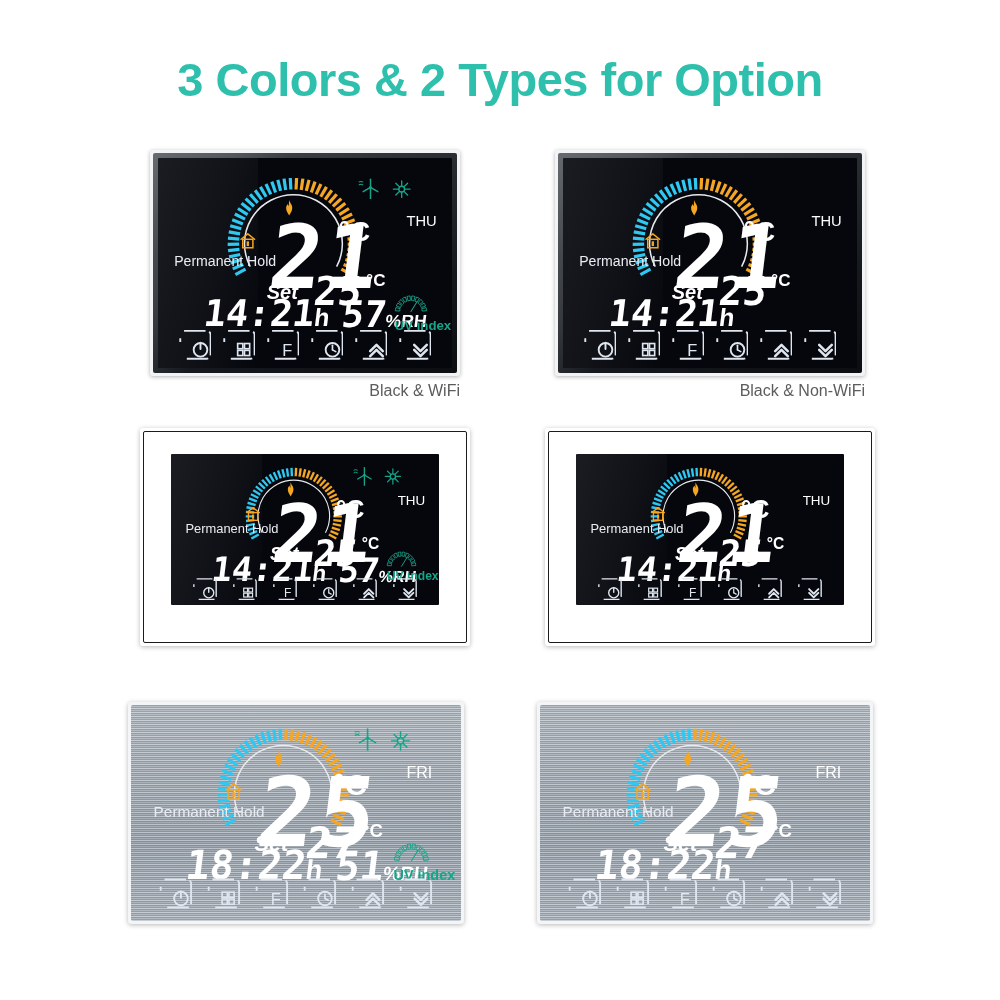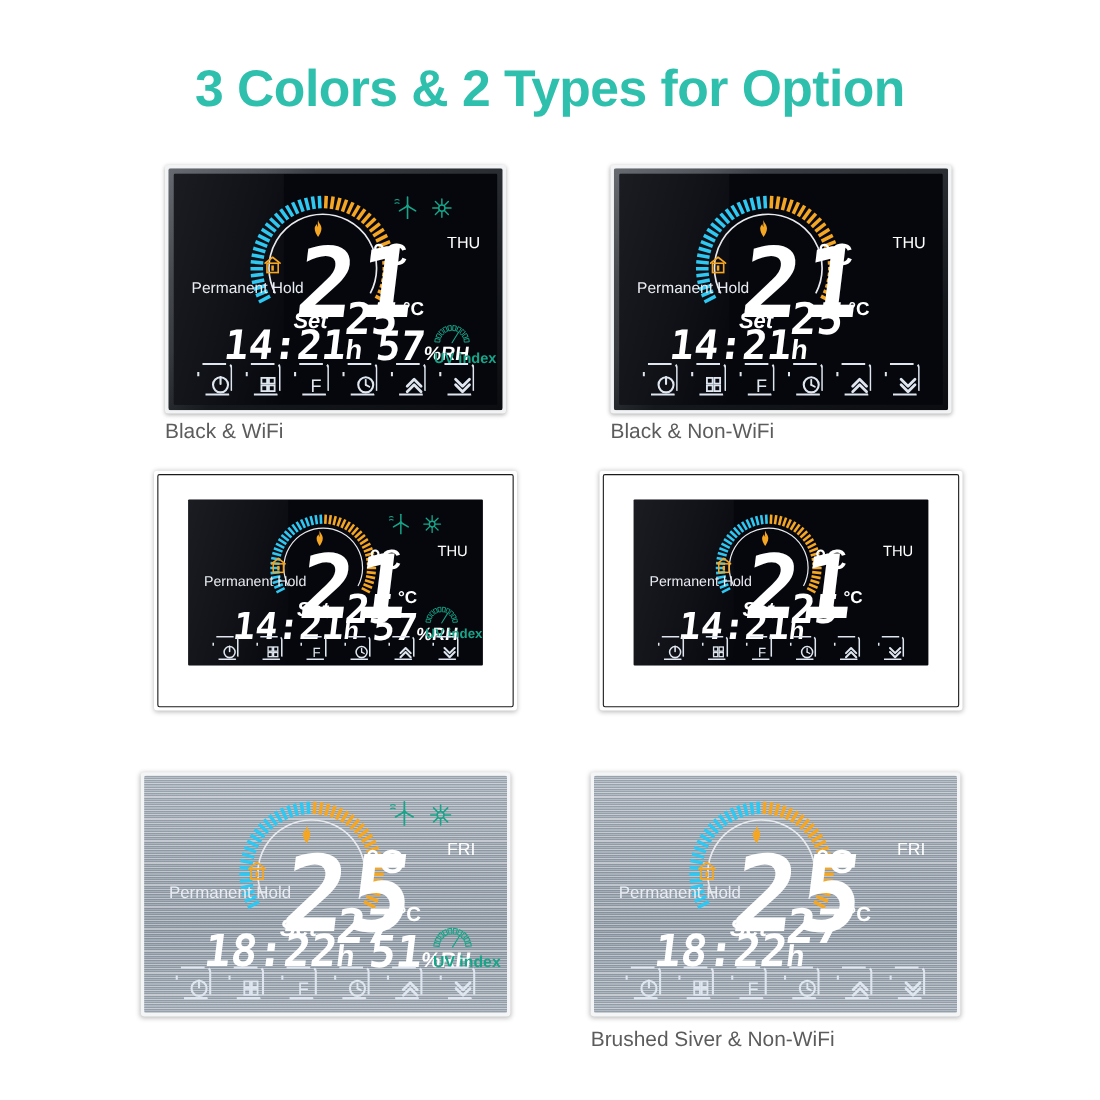--- a/index.html
+++ b/index.html
@@ -21,22 +21,22 @@
     letter-spacing:-0.5px;
     white-space:nowrap;
   }
 
   
   .grid{position:absolute;top:150px;left:0;width:1000px;}
   .cell{position:absolute;}
   .caption{
     position:absolute;
     width:100%;
-    text-align:left;
-    font-size:19px;
+    text-align:right;
+    font-size:16px;
     color:#5c5c5c;
     font-weight:400;
     white-space:nowrap;
   }
 
   
   .device{position:relative;box-sizing:border-box;}
 
   
   .device.black{
@@ -1125,15 +1125,14 @@
                     <path d="M4 2 H22 A3 3 0 0 1 25 5 V21 A3 3 0 0 1 22 24 H4 A3 3 0 0 1 1 21 V5 A3 3 0 0 1 4 2" fill="none" stroke="#dfe6ef" stroke-width="1.5" stroke-dasharray="17 3 19 3 17"></path>
                     <path d="M12 13 L17 18 L22 13" fill="none" stroke="#dfe6ef" stroke-width="2" stroke-linecap="round" stroke-linejoin="round"></path>
                     <path d="M12 17 L17 22 L22 17" fill="none" stroke="#dfe6ef" stroke-width="2" stroke-linecap="round" stroke-linejoin="round"></path>
                   </svg>
                 </div>
               </div>
             </div>
           </div>
         </div>
       </div>
-      <div class="caption" style="top: 233px;">Brushed Siver &amp; Non-WiFi</div>
     </div>
   </div>
 
 </body></html>

